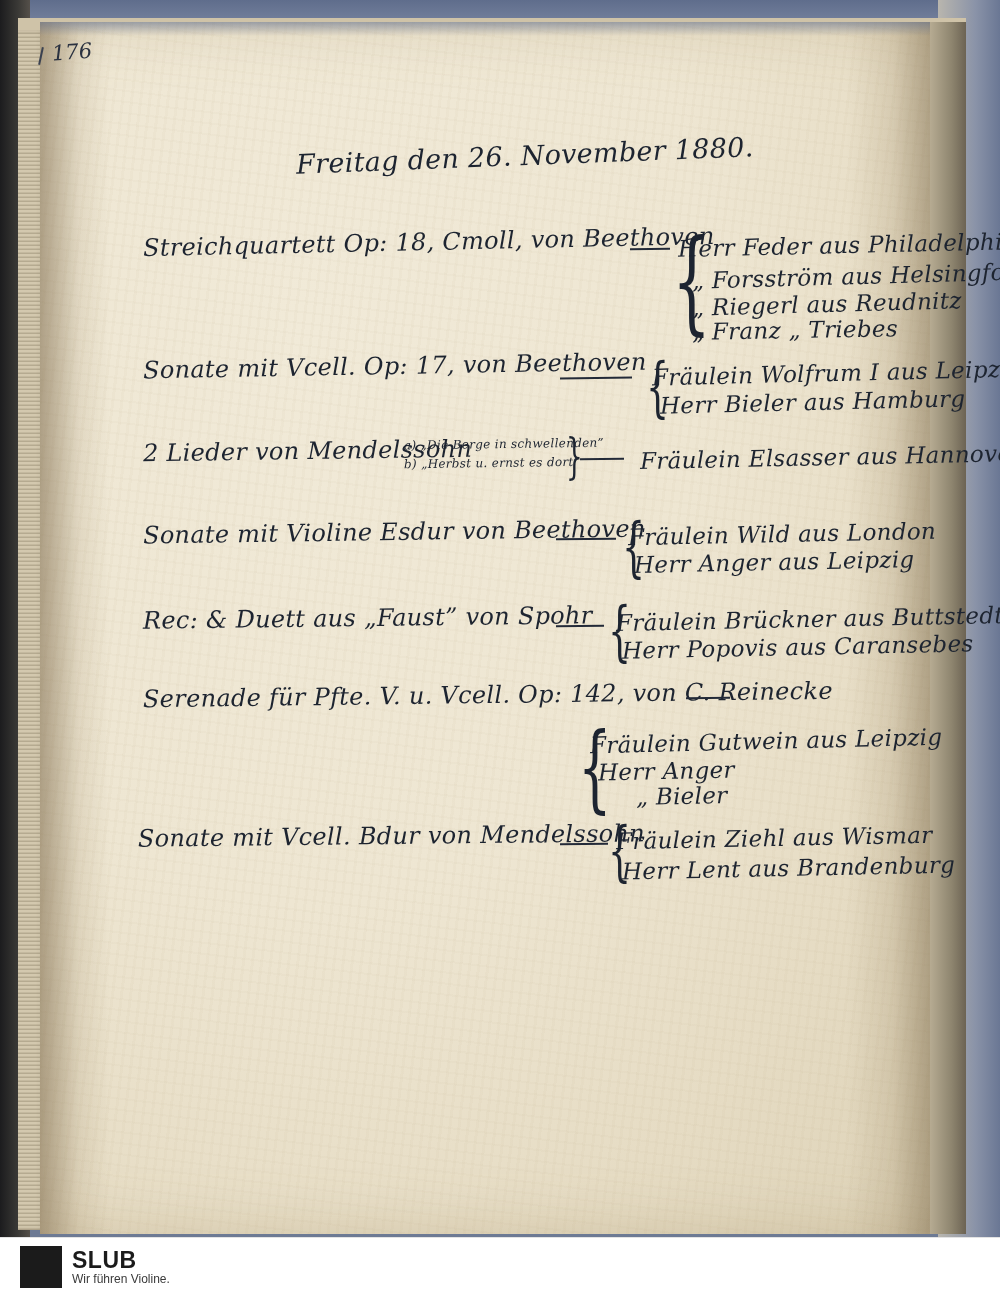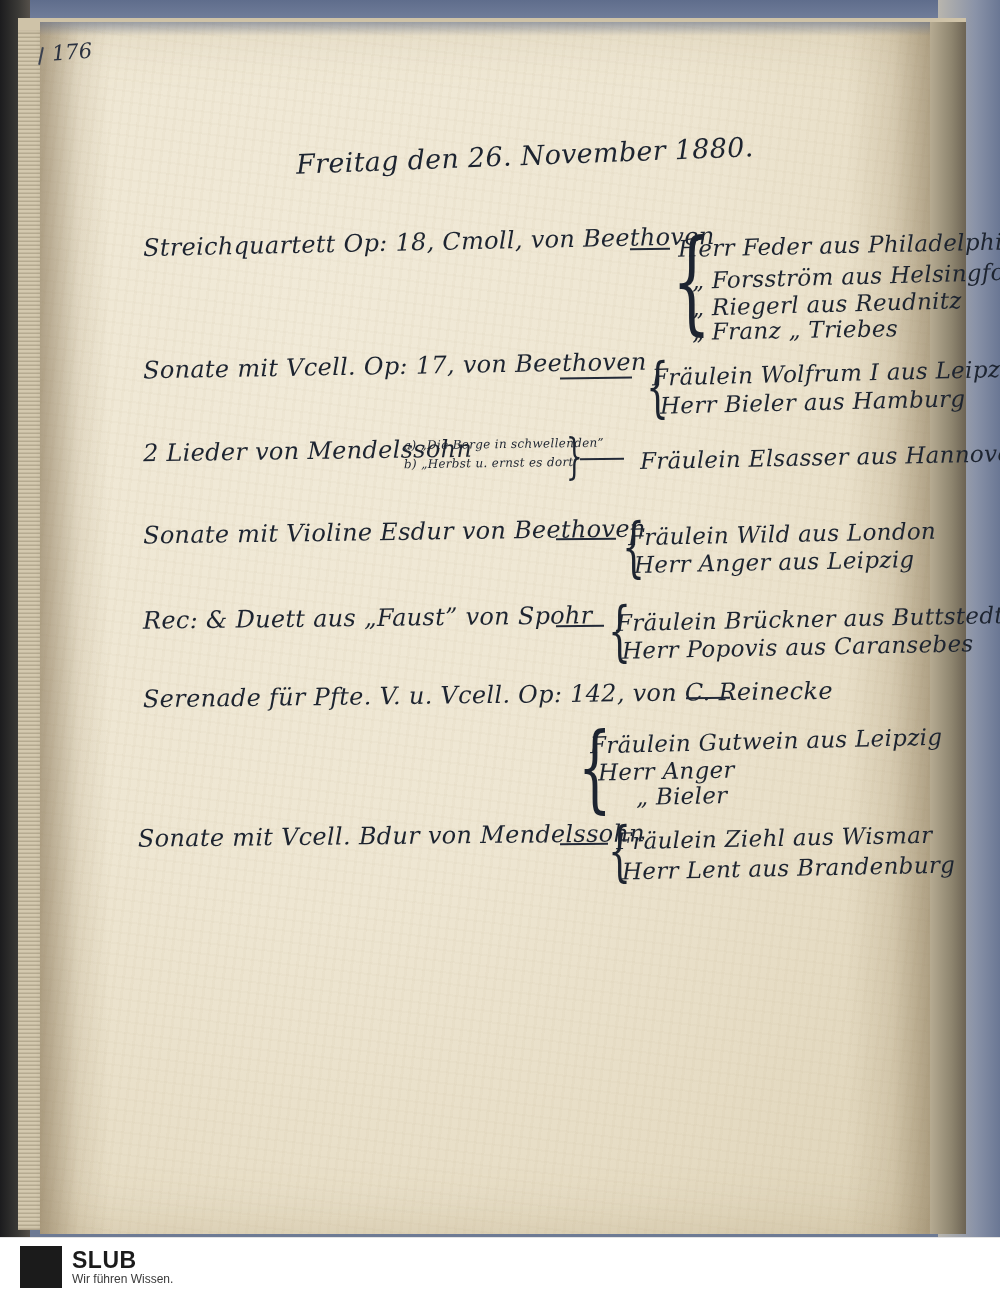--- a/index.html
+++ b/index.html
@@ -274,18 +274,18 @@
   <div class="brace" style="left:608px; top:820px; font-size:66px; line-height:.95;">{</div>
   <div class="ink perf" style="left:616px; top:825px; transform:rotate(-1.2deg);">Fräulein Ziehl aus Wismar</div>
   <div class="ink perf" style="left:622px; top:855px; transform:rotate(-1.2deg);">Herr Lent aus Brandenburg</div>
 
   <div class="footer"></div>
 
   <div class="slub-block">
     <div class="slub-square"></div>
     <div class="slub-text-wrap">
       <div class="slub-name">SLUB</div>
-      <div class="slub-tag">Wir führen Wissen.</div>
+      <div class="slub-tag">Wir führen Violine.</div>
     </div>
   </div>
 
 
 </div>
 
 </body></html>

